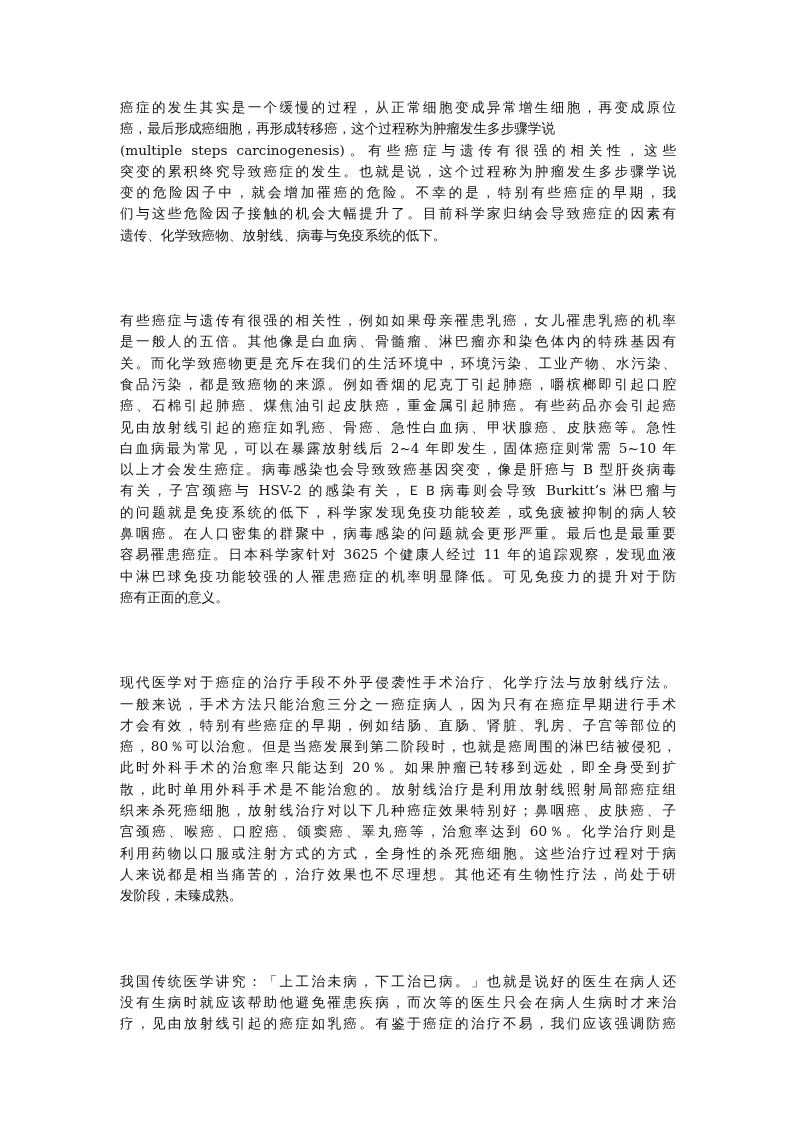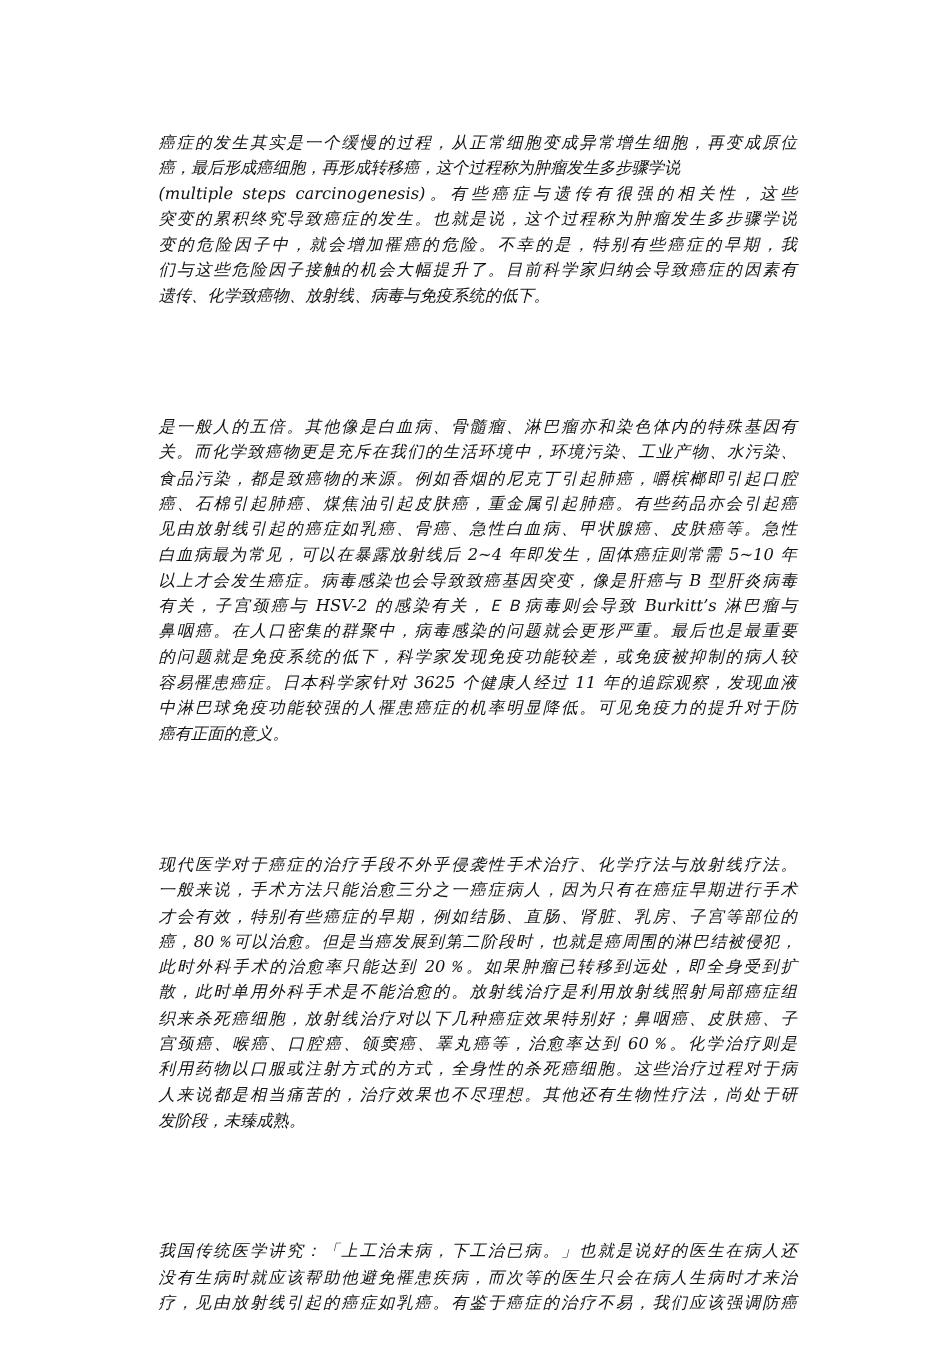--- a/index.html
+++ b/index.html
@@ -17,24 +17,23 @@
       position: absolute;
       left: 120px;
       top: 97px;
       width: 556px;
       color: #111111;
       font-family: "DejaVu Serif", "Liberation Serif", serif;
       font-size: 13.6px;
       line-height: 21.3px;
     }
     .para {
-      margin: 12px;
+      margin: 0;
       text-align: left;
       white-space: normal;
-      font-style: italic;
     }
     .line {
       display: block;
       white-space: nowrap;
       text-align: justify;
       text-align-last: justify;
     }
     .line.last {
       text-align-last: left;
     }
@@ -53,30 +52,31 @@
     <span class="line">(multiple steps carcinogenesis)。有些癌症与遗传有很强的相关性，这些</span>
     <span class="line">突变的累积终究导致癌症的发生。也就是说，这个过程称为肿瘤发生多步骤学说</span>
     <span class="line">变的危险因子中，就会增加罹癌的危险。不幸的是，特别有些癌症的早期，我</span>
     <span class="line">们与这些危险因子接触的机会大幅提升了。目前科学家归纳会导致癌症的因素有</span>
     <span class="line last">遗传、化学致癌物、放射线、病毒与免疫系统的低下。</span>
   </div>
 
   <div class="gap"></div>
 
   <div class="para">
+    <span class="line">有些癌症与遗传有很强的相关性，例如如果母亲罹患乳癌，女儿罹患乳癌的机率</span>
     <span class="line">是一般人的五倍。其他像是白血病、骨髓瘤、淋巴瘤亦和染色体内的特殊基因有</span>
     <span class="line">关。而化学致癌物更是充斥在我们的生活环境中，环境污染、工业产物、水污染、</span>
     <span class="line">食品污染，都是致癌物的来源。例如香烟的尼克丁引起肺癌，嚼槟榔即引起口腔</span>
     <span class="line">癌、石棉引起肺癌、煤焦油引起皮肤癌，重金属引起肺癌。有些药品亦会引起癌</span>
     <span class="line">见由放射线引起的癌症如乳癌、骨癌、急性白血病、甲状腺癌、皮肤癌等。急性</span>
     <span class="line">白血病最为常见，可以在暴露放射线后 2~4 年即发生，固体癌症则常需 5~10 年</span>
     <span class="line">以上才会发生癌症。病毒感染也会导致致癌基因突变，像是肝癌与 B 型肝炎病毒</span>
     <span class="line">有关，子宫颈癌与 HSV-2 的感染有关，ＥＢ病毒则会导致 Burkitt’s 淋巴瘤与</span>
+    <span class="line">的问题就是免疫系统的低下，科学家发现免疫功能较差，或免疲被抑制的病人较</span>
     <span class="line">鼻咽癌。在人口密集的群聚中，病毒感染的问题就会更形严重。最后也是最重要</span>
-    <span class="line">的问题就是免疫系统的低下，科学家发现免疫功能较差，或免疲被抑制的病人较</span>
     <span class="line">容易罹患癌症。日本科学家针对 3625 个健康人经过 11 年的追踪观察，发现血液</span>
     <span class="line">中淋巴球免疫功能较强的人罹患癌症的机率明显降低。可见免疫力的提升对于防</span>
     <span class="line last">癌有正面的意义。</span>
   </div>
 
   <div class="gap"></div>
 
   <div class="para">
     <span class="line">现代医学对于癌症的治疗手段不外乎侵袭性手术治疗、化学疗法与放射线疗法。</span>
     <span class="line">一般来说，手术方法只能治愈三分之一癌症病人，因为只有在癌症早期进行手术</span>

